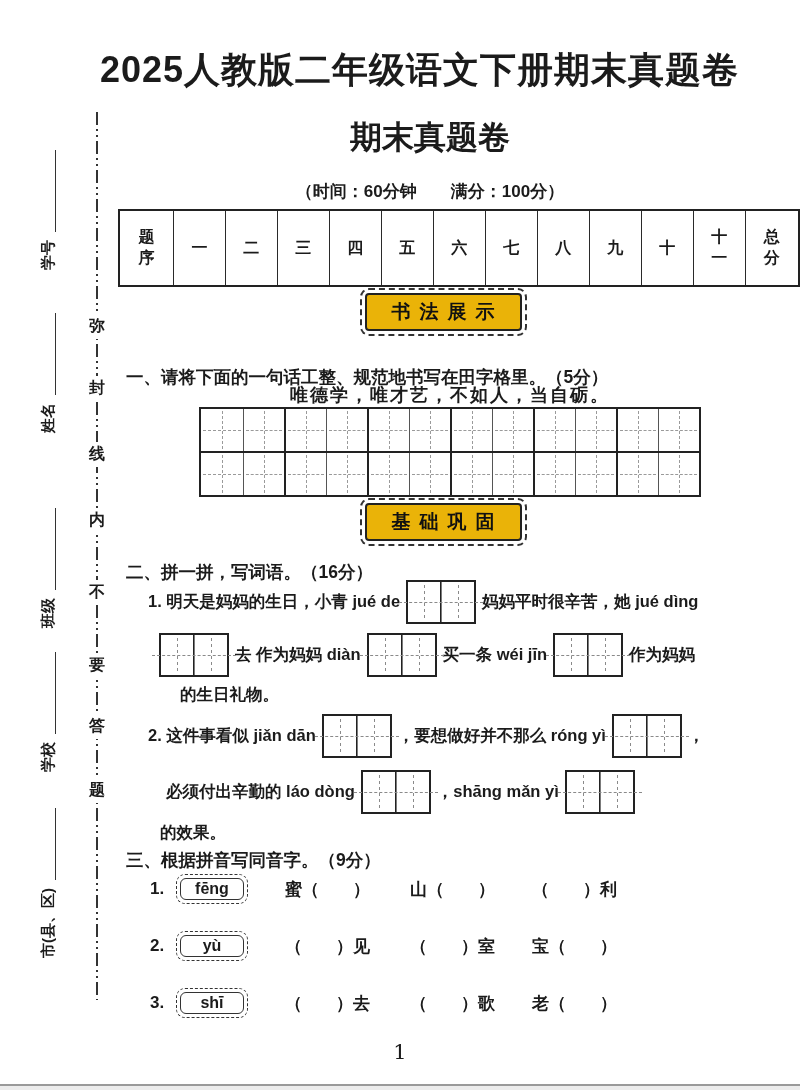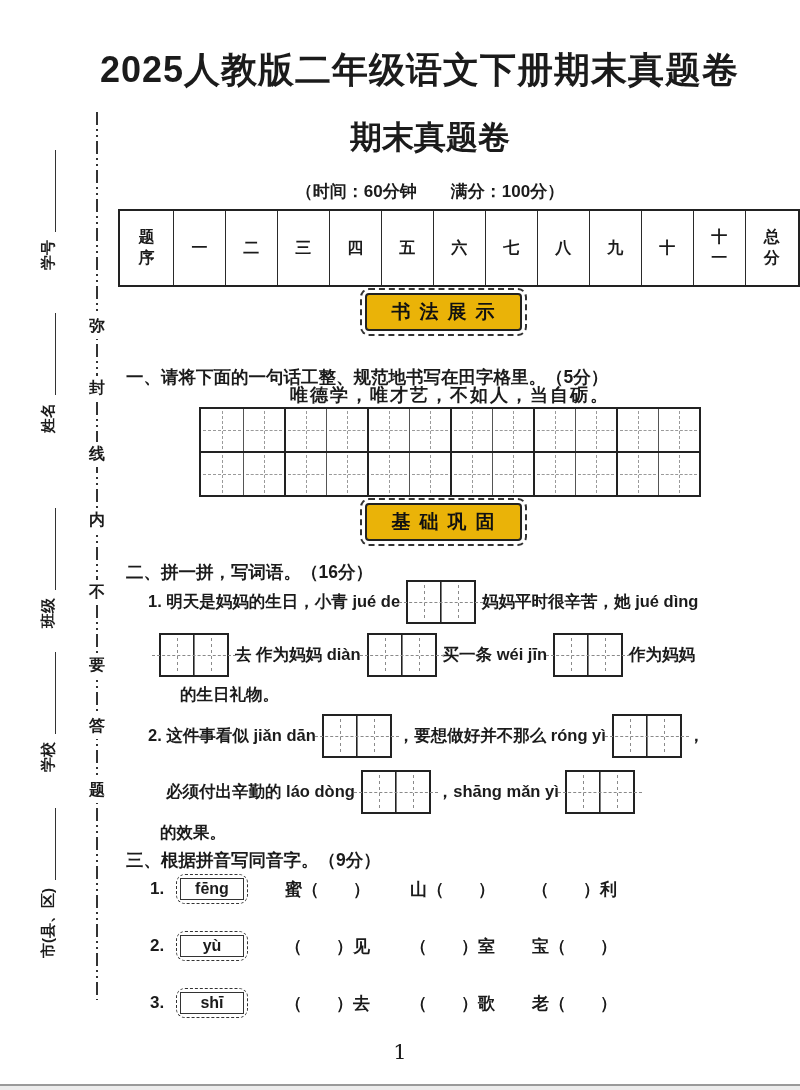--- a/index.html
+++ b/index.html
@@ -57,21 +57,21 @@
       repeating-linear-gradient(to bottom,#8a8a8a 0 3px,transparent 3px 6px);
     background-size:1.6px 100%, 1px calc(100% - 6px), 1px calc(100% - 6px);
     background-position:center, 16px 3px, 50px 3px;
     background-repeat:no-repeat; vertical-align:middle; }
   .abox::after { content:""; position:absolute; top:50%; left:-9px; right:-9px;
     border-top:1px dashed #8a8a8a; }
   
   .q3row { position:absolute; display:flex; align-items:center; font-size:17px; font-weight:600; }
   .q3num { width:26px; }
   .pybox { display:inline-block; border:1.6px dashed #333; border-radius:9px; padding:3px; }
-  .pybox-inner { display:inline-block; border:1.5px solid #333; border-radius:0;
+  .pybox-inner { display:inline-block; border:1.5px solid #333; border-radius:6px;
     padding:1px 10px; min-width:42px; text-align:center; font-size:16px; font-weight:600; }
   .blank1 { margin-left:37px; } .blank2 { margin-left:40px; } .blank3 { margin-left:37px; }
   
   .sealline { position:absolute; left:96px; top:112px; width:2px; height:888px;
     background:repeating-linear-gradient(to bottom,
       #333 0 13px, transparent 13px 17px,
       #333 17px 19px, transparent 19px 23px,
       #333 23px 25px, transparent 25px 29px); }
   .sealchar { position:absolute; left:87px; width:20px; text-align:center; background:#fff;
     font-size:16px; font-weight:600; padding:2px 0; }

